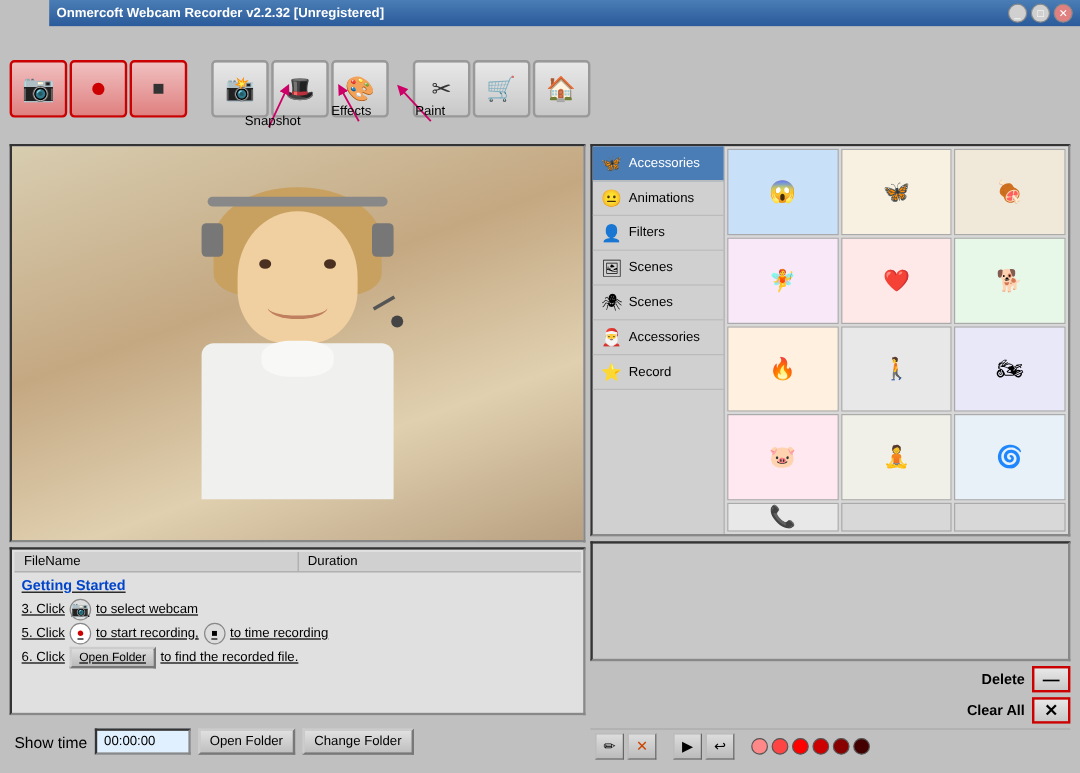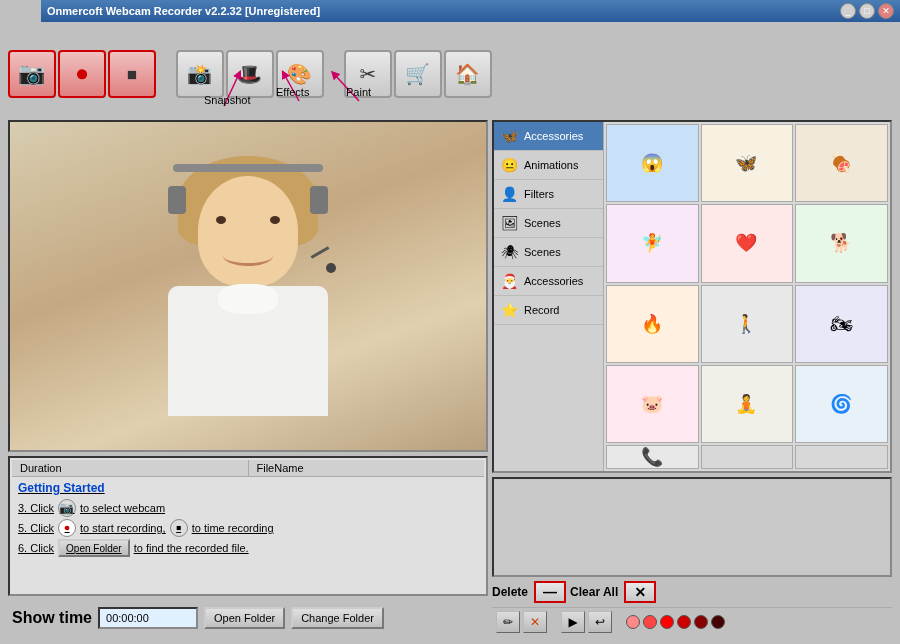--- a/index.html
+++ b/index.html
@@ -132,30 +132,30 @@
     }
     .gs-icon.record { background: #fff; border: 1px solid #888; }
     .bottom-bar {
       display: flex;
       align-items: center;
       gap: 6px;
       padding: 4px;
       height: 36px;
     }
     .show-time-label {
-      font-size: 16px;
-      font-weight: bold;
+      font-size: 13px;
+      font-weight: normal;
       color: #000;
     }
     .time-display {
       border: 2px inset #888;
       background: #e0f0ff;
       padding: 2px 6px;
       font-size: 11px;
-      width: 100px;
+      width: 80px;
       height: 22px;
       display: flex;
       align-items: center;
     }
     .btn-open-folder, .btn-change-folder {
       border: 2px outset #ccc;
       background: linear-gradient(to bottom, #e0e0e0, #c0c0c0);
       padding: 2px 8px;
       cursor: pointer;
       font-size: 11px;
@@ -208,21 +208,21 @@
       cursor: pointer;
       font-size: 18px;
     }
     .preview-panel {
       border: 2px inset #888;
       background: #c8c8c8;
       height: 100px;
     }
     .action-panel {
       display: flex;
-      flex-direction: row;
+      flex-direction: column;
       gap: 4px;
     }
     .action-row {
       display: flex;
       align-items: center;
       justify-content: flex-end;
       gap: 6px;
     }
     .action-label { font-size: 12px; font-weight: bold; }
     .action-btn {
@@ -381,22 +381,22 @@
 
             <div style="position:absolute;top:130px;left:20px;width:160px;height:130px;background:#f0f0ee;border-radius:10px 10px 0 0;"></div>
 
             <div style="position:absolute;top:128px;left:70px;width:60px;height:30px;background:#f8f8f6;border-radius:40%;"></div>
           </div>
         </div>
       </div>
 
       <div class="file-panel">
         <div class="file-panel-header">
+          <div class="file-panel-col">FileName</div>
           <div class="file-panel-col">Duration</div>
-          <div class="file-panel-col">FileName</div>
         </div>
         <div class="getting-started">
           <div class="title">Getting Started</div>
           <div class="gs-step">
             <span>3. Click</span>
             <div class="gs-icon" style="font-size:12px;">📷</div>
             <span>to select webcam</span>
           </div>
           <div class="gs-step">
             <span>5. Click</span>

